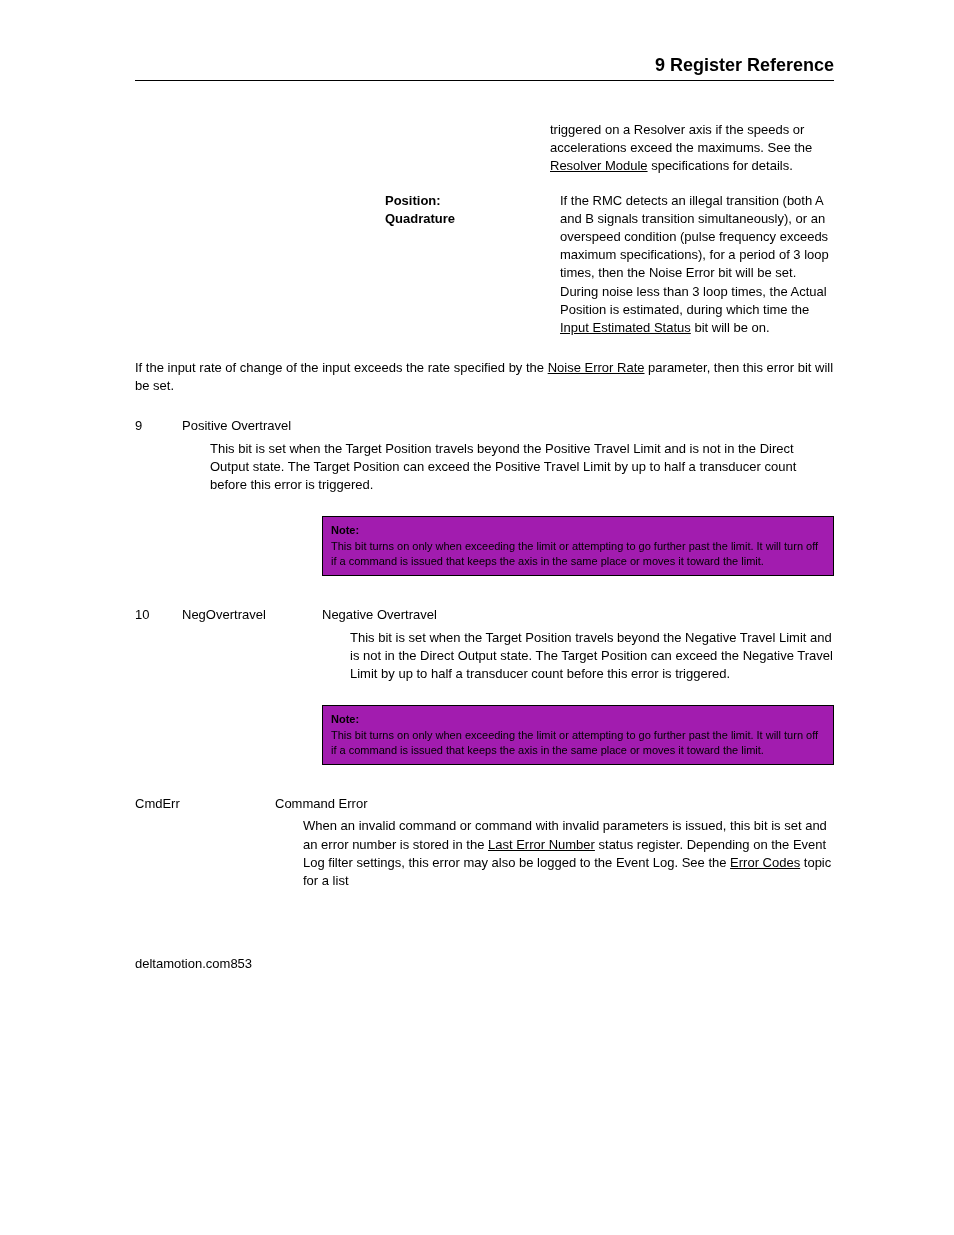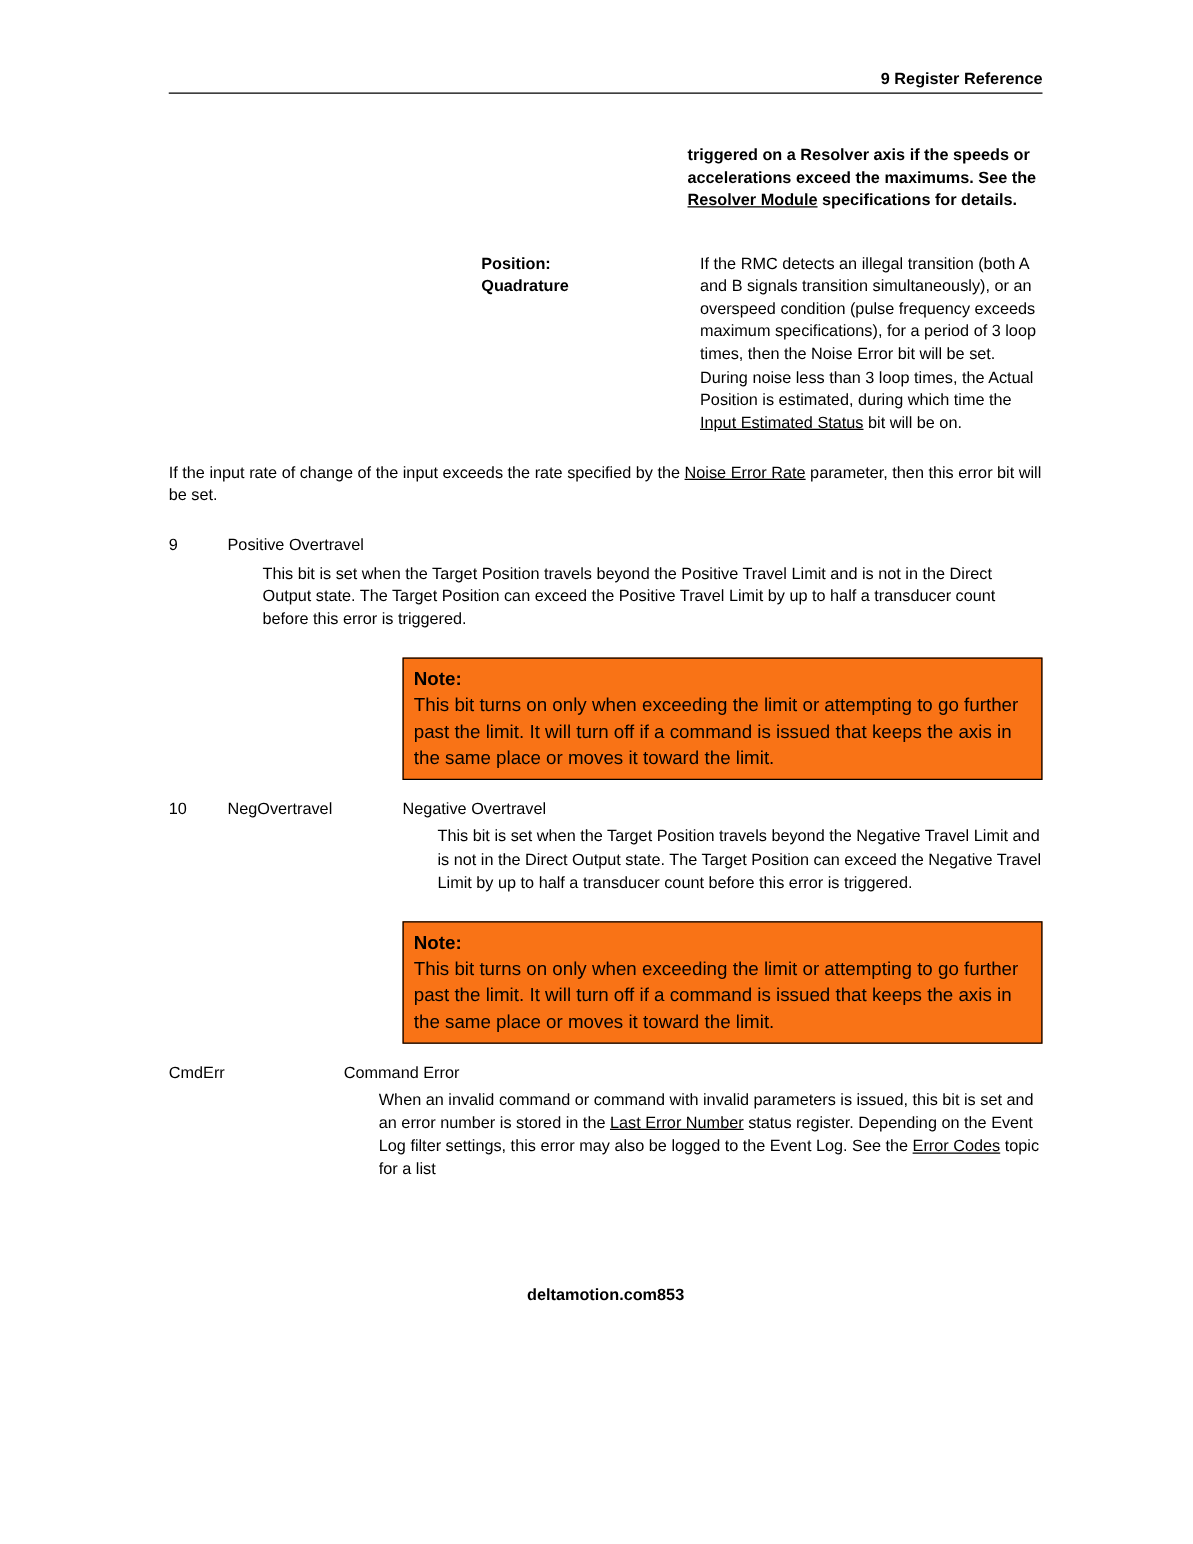--- a/index.html
+++ b/index.html
@@ -14,21 +14,21 @@
   .page {
     padding: 55px 120px 50px 135px;
     box-sizing: border-box;
     width: 954px;
   }
   .header {
     border-bottom: 1px solid #000;
     padding-bottom: 4px;
     text-align: right;
     font-weight: bold;
-    font-size: 13px;
+    font-size: 18px;
     margin-bottom: 40px;
   }
   .content {
     line-height: 1.4;
   }
   .sub-table {
     display: flex;
     margin-bottom: 22px;
   }
   .sub-label {
@@ -40,22 +40,21 @@
     box-sizing: content-box;
     padding-right: 10px;
   }
   .sub-desc {
     flex: 1;
     font-size: 13px;
   }
   .sub-desc-offset {
     padding-left: 415px;
     font-size: 13px;
-    margin-bottom: 32px;
-    font-weight: bold;
+    margin-bottom: 16px;
   }
   .entry {
     display: flex;
     margin-bottom: 8px;
   }
   .col-num {
     width: 47px;
     flex-shrink: 0;
     font-size: 13px;
   }
@@ -70,38 +69,37 @@
   }
   .entry-title {
     margin-bottom: 4px;
   }
   .entry-desc {
     padding-left: 28px;
     margin-bottom: 14px;
   }
   .note-box {
     border: 1px solid #000;
-    background: #f97316;
+    background: #a21caf;
     padding: 6px 8px;
     margin-left: 187px;
-    margin-bottom: 14px;
-    font-size: 15px;
+    margin-bottom: 30px;
+    font-size: 11px;
   }
   .note-label {
     font-weight: bold;
   }
   .underline {
     text-decoration: underline;
   }
   .footer {
     display: flex;
-    justify-content: center;
+    justify-content: flex-start;
     font-size: 13px;
-    margin-top: 70px;
-    font-weight: bold;
+    margin-top: 52px;
   }
 </style>
 </head>
 <body>
 
 <div class="page">
   <div class="header">
     <span>9  Register Reference</span>
   </div>
 

